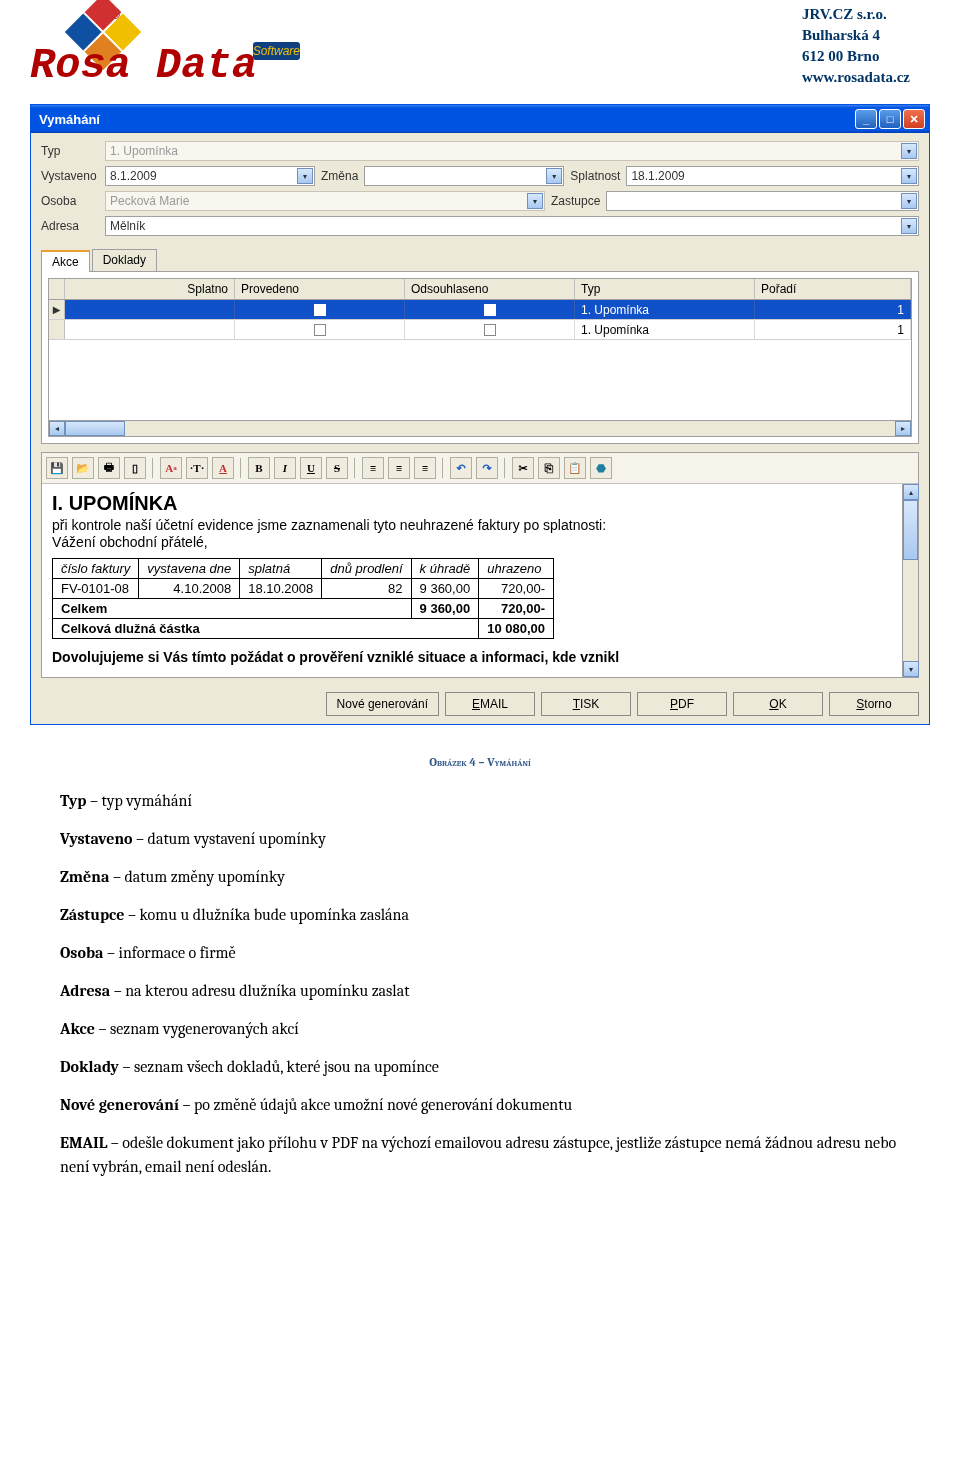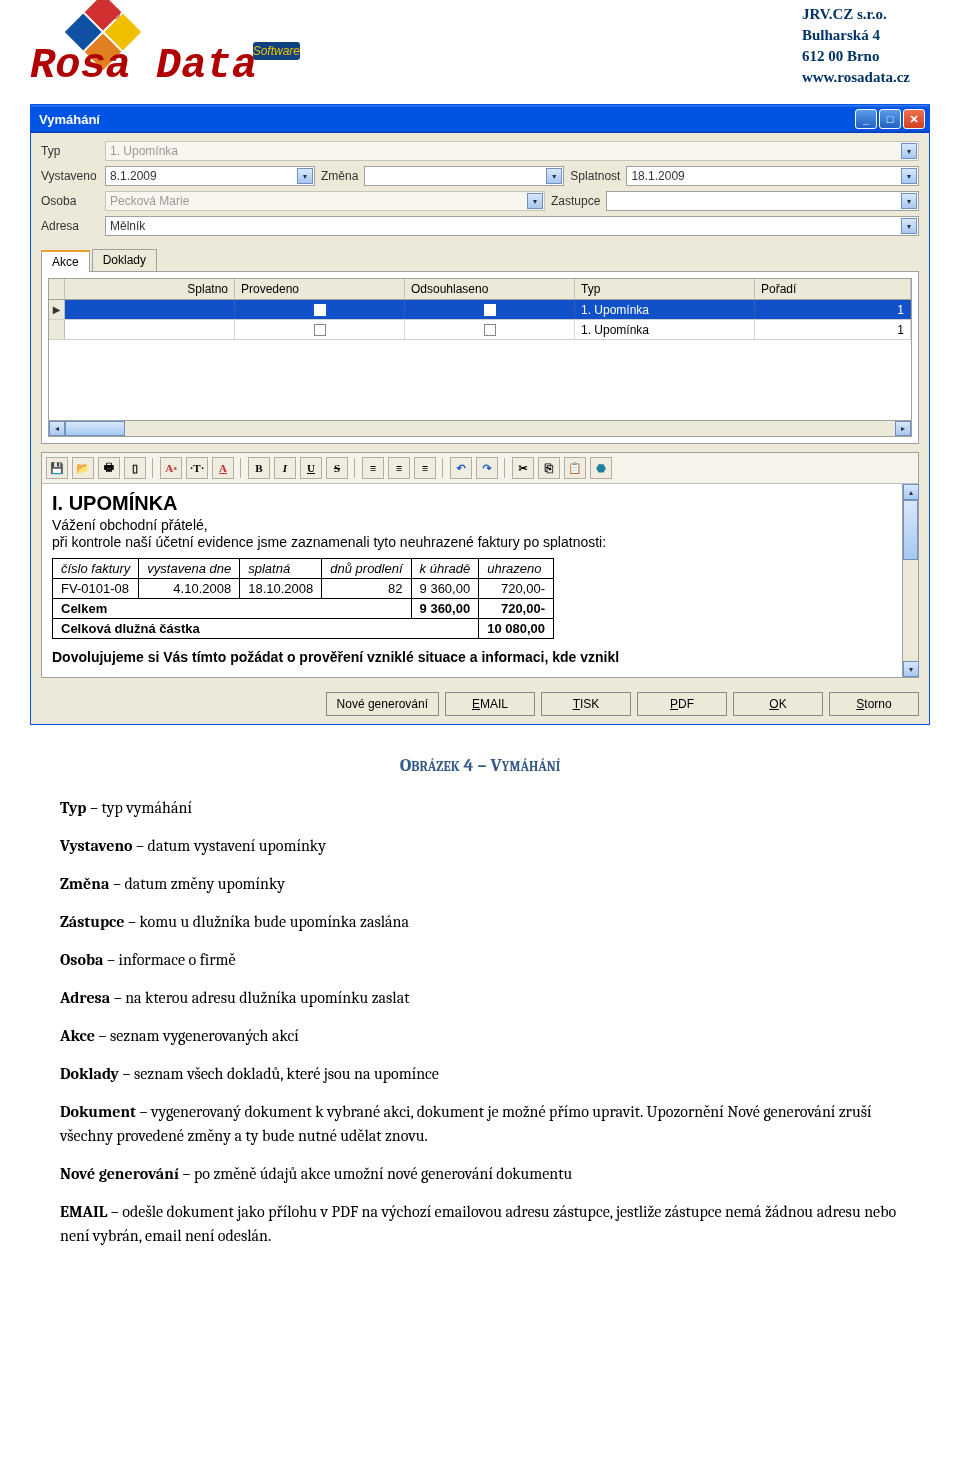--- a/index.html
+++ b/index.html
@@ -76,21 +76,21 @@
   .doc-table .r { text-align: right; }
   .doc-table .b { font-weight: bold; }
   
   .doc-footer { font-weight: bold; margin: 10px 0 4px 0; }
   
   .btn-row { display: flex; justify-content: flex-end; gap: 6px; padding: 8px 10px; }
   .dlg-btn { min-width: 90px; height: 24px; border: 1px solid #888; background: #ece9d8; font-size: 12px; display: flex; align-items: center; justify-content: center; padding: 0 10px; }
   .dlg-btn .ul { text-decoration: underline; }
   
   
-  .caption { text-align: center; font-variant: small-caps; color: #345a8a; font-weight: bold; font-size: 18px; margin: 30px 0 20px 0; font-family: Cambria, Georgia, serif; }
+  .caption { text-align: center; font-variant: small-caps; color: #345a8a; font-weight: bold; font-size: 12px; margin: 30px 0 20px 0; font-family: Cambria, Georgia, serif; }
   .content { padding: 0 60px 30px 60px; font-family: Cambria, Georgia, serif; font-size: 16px; line-height: 1.5; }
   .content p { margin-bottom: 14px; }
   .content .term { font-weight: bold; }
 </style>
 </head>
 <body>
 
 <div class="page-header">
   <div class="logo">
     <div class="logo-shapes">
@@ -242,22 +242,22 @@
       <div class="tb-btn">📋</div>
       <div class="tb-btn" style="color:#2080a0">⬣</div>
     </div>
     <div class="doc-body">
       <div class="doc-scroll">
         <div class="ds-btn">▴</div>
         <div class="ds-thumb"></div>
         <div class="ds-btn" style="position:absolute;bottom:0">▾</div>
       </div>
       <div class="doc-title">I. UPOMÍNKA</div>
+      <div class="doc-line">při kontrole naší účetní evidence jsme zaznamenali tyto neuhrazené faktury po splatnosti:</div>
       <div class="doc-line">Vážení obchodní přátelé,</div>
-      <div class="doc-line">při kontrole naší účetní evidence jsme zaznamenali tyto neuhrazené faktury po splatnosti:</div>
       <table class="doc-table">
         <tbody>
             <tr>
           <th>číslo faktury</th>
           <th>vystavena dne</th>
           <th>splatná</th>
           <th>dnů prodlení</th>
           <th>k úhradě</th>
           <th>uhrazeno</th>
         </tr>
@@ -313,16 +313,15 @@
 
 <div class="content">
   <p><span class="term">Typ</span><span> – typ vymáhání</span></p>
   <p><span class="term">Vystaveno</span><span> – datum vystavení upomínky</span></p>
   <p><span class="term">Změna</span><span> – datum změny upomínky</span></p>
   <p><span class="term">Zástupce</span><span> – komu u dlužníka bude upomínka zaslána</span></p>
   <p><span class="term">Osoba</span><span> – informace o firmě</span></p>
   <p><span class="term">Adresa</span><span> – na kterou adresu dlužníka upomínku zaslat</span></p>
   <p><span class="term">Akce</span><span> – seznam vygenerovaných akcí</span></p>
   <p><span class="term">Doklady</span><span> – seznam všech dokladů, které jsou na upomínce</span></p>
-  <p><span class="term">Dokument</span><span> – vygenerovaný dokument k vybrané akci, dokument je možné přímo upravit. Upozornění Nové generování zruší všechny provedené změny a ty bude nutné udělat znovu.</span></p>
   <p><span class="term">Nové generování</span><span> – po změně údajů akce umožní nové generování dokumentu</span></p>
   <p><span class="term">EMAIL</span><span> – odešle dokument jako přílohu v PDF na výchozí emailovou adresu zástupce, jestliže zástupce nemá žádnou adresu nebo není vybrán, email není odeslán.</span></p>
 </div>
 
 </body></html>

